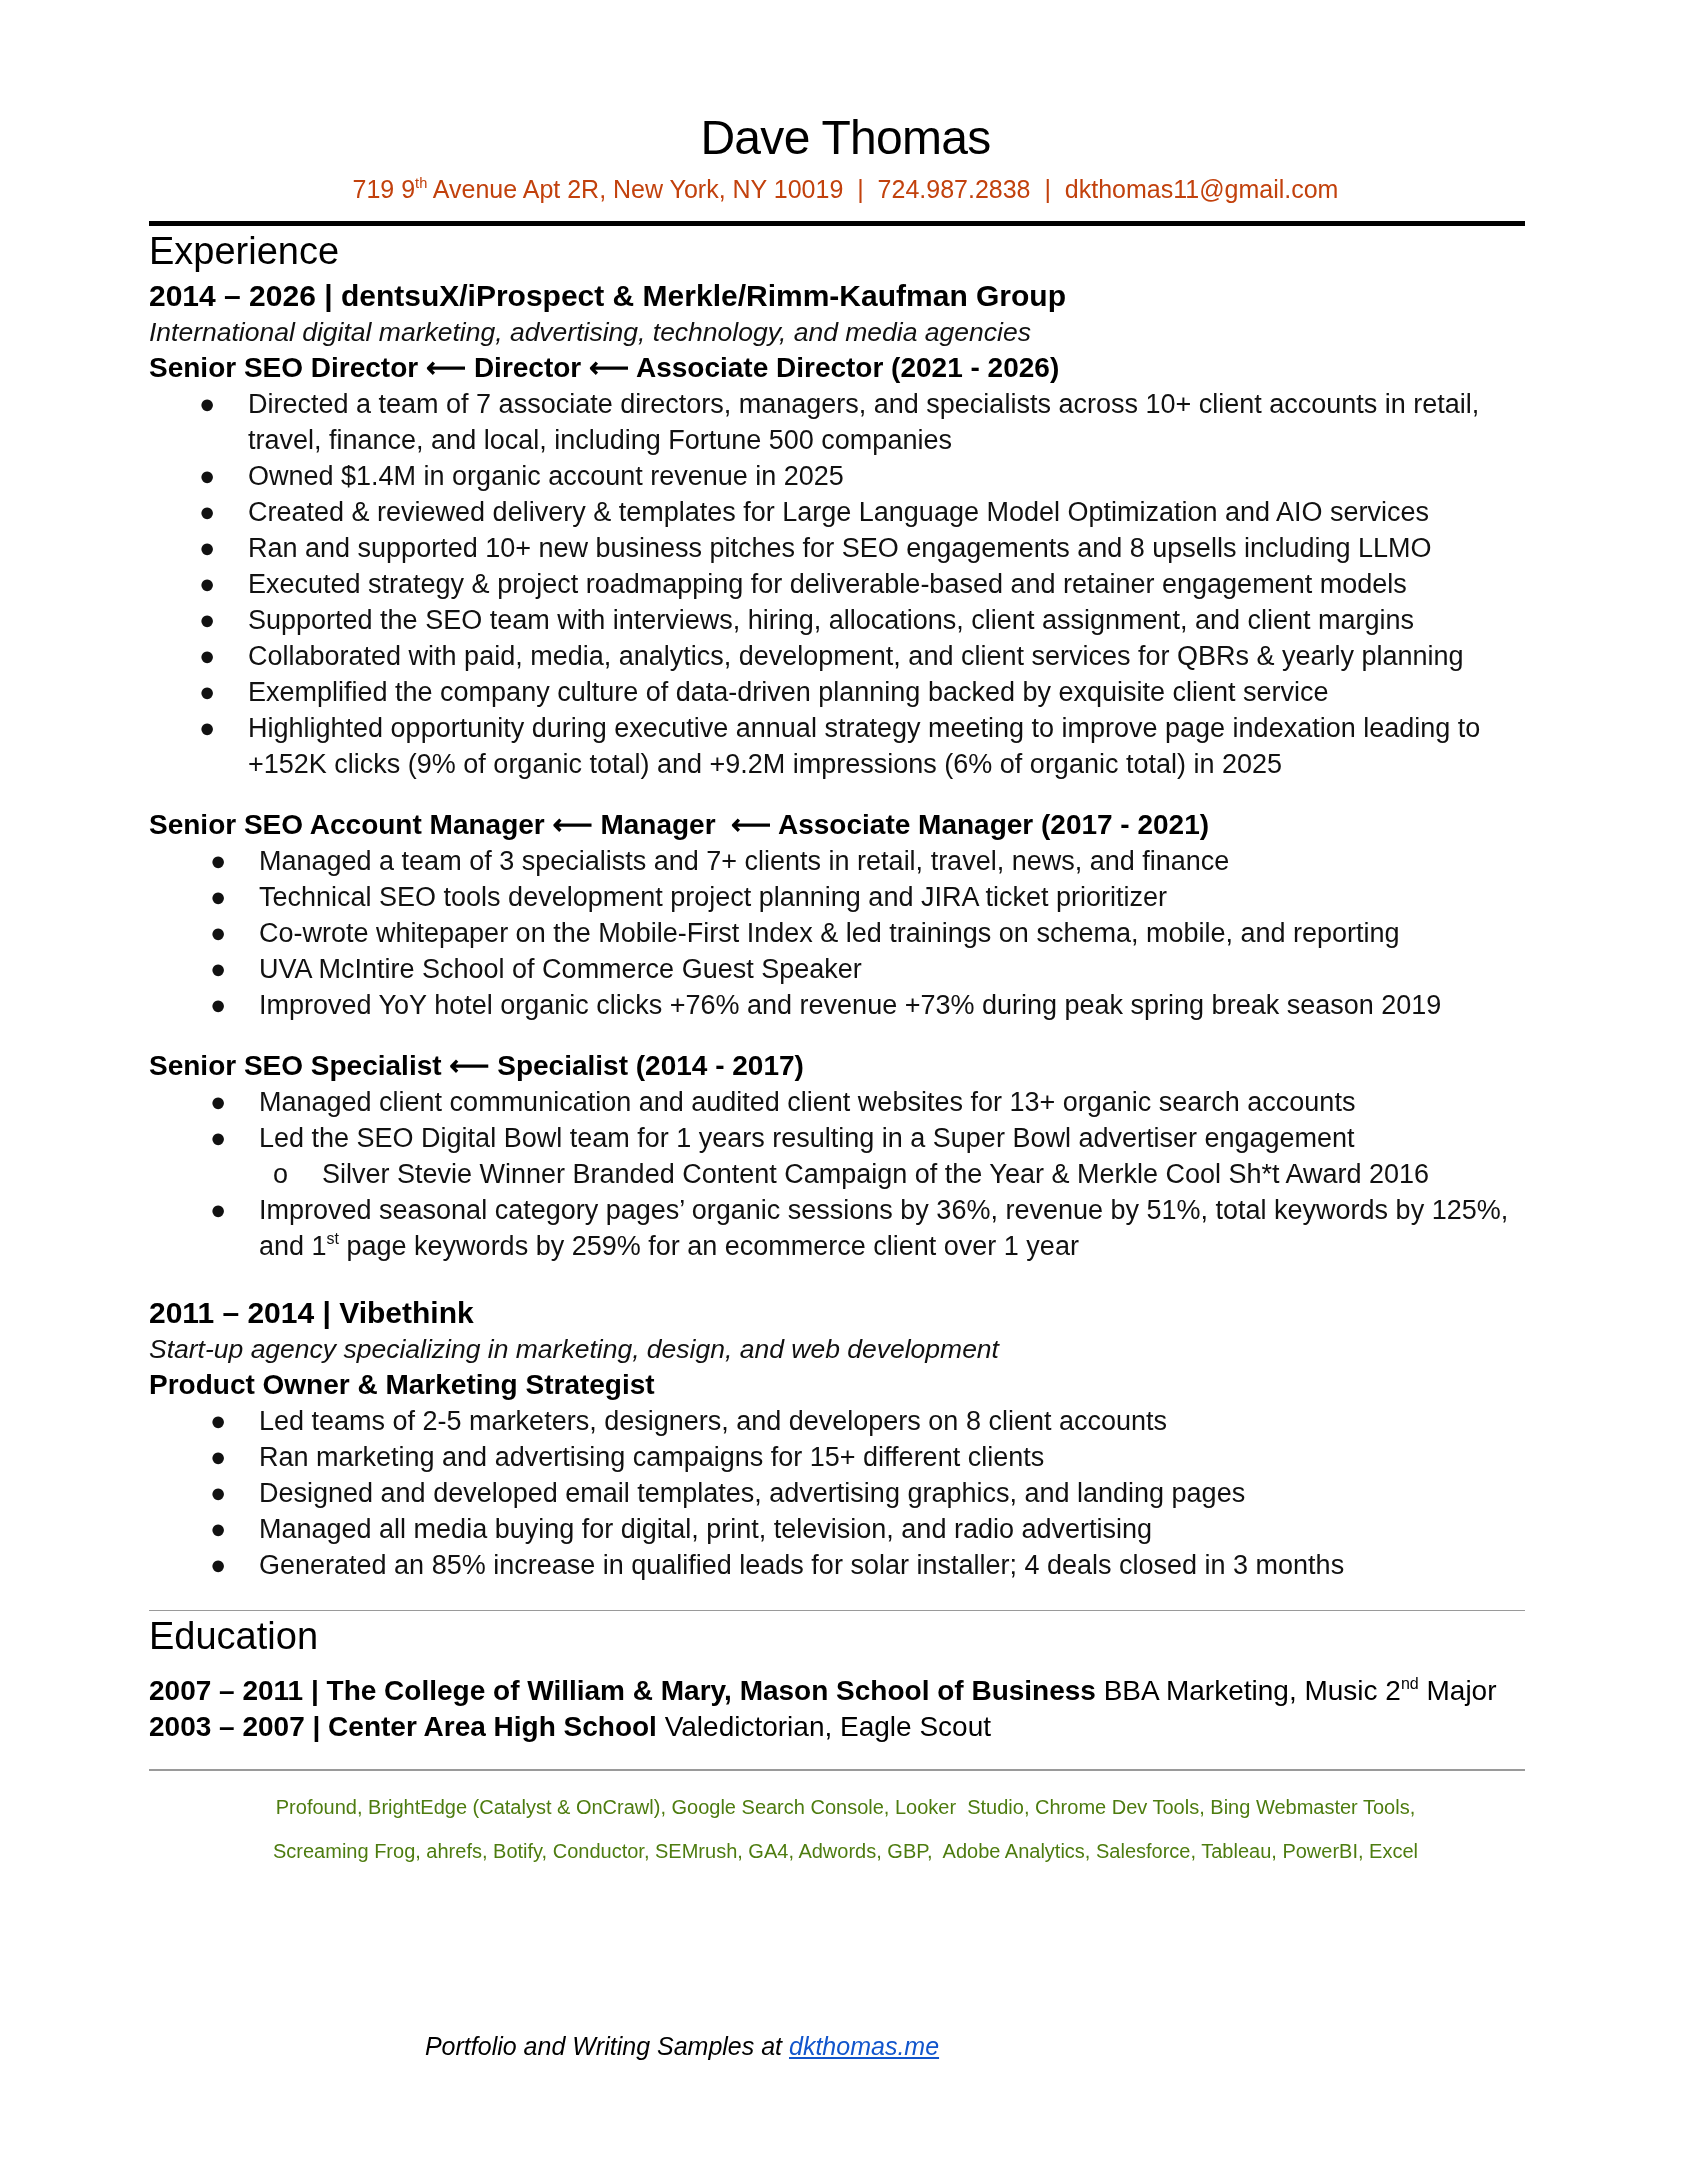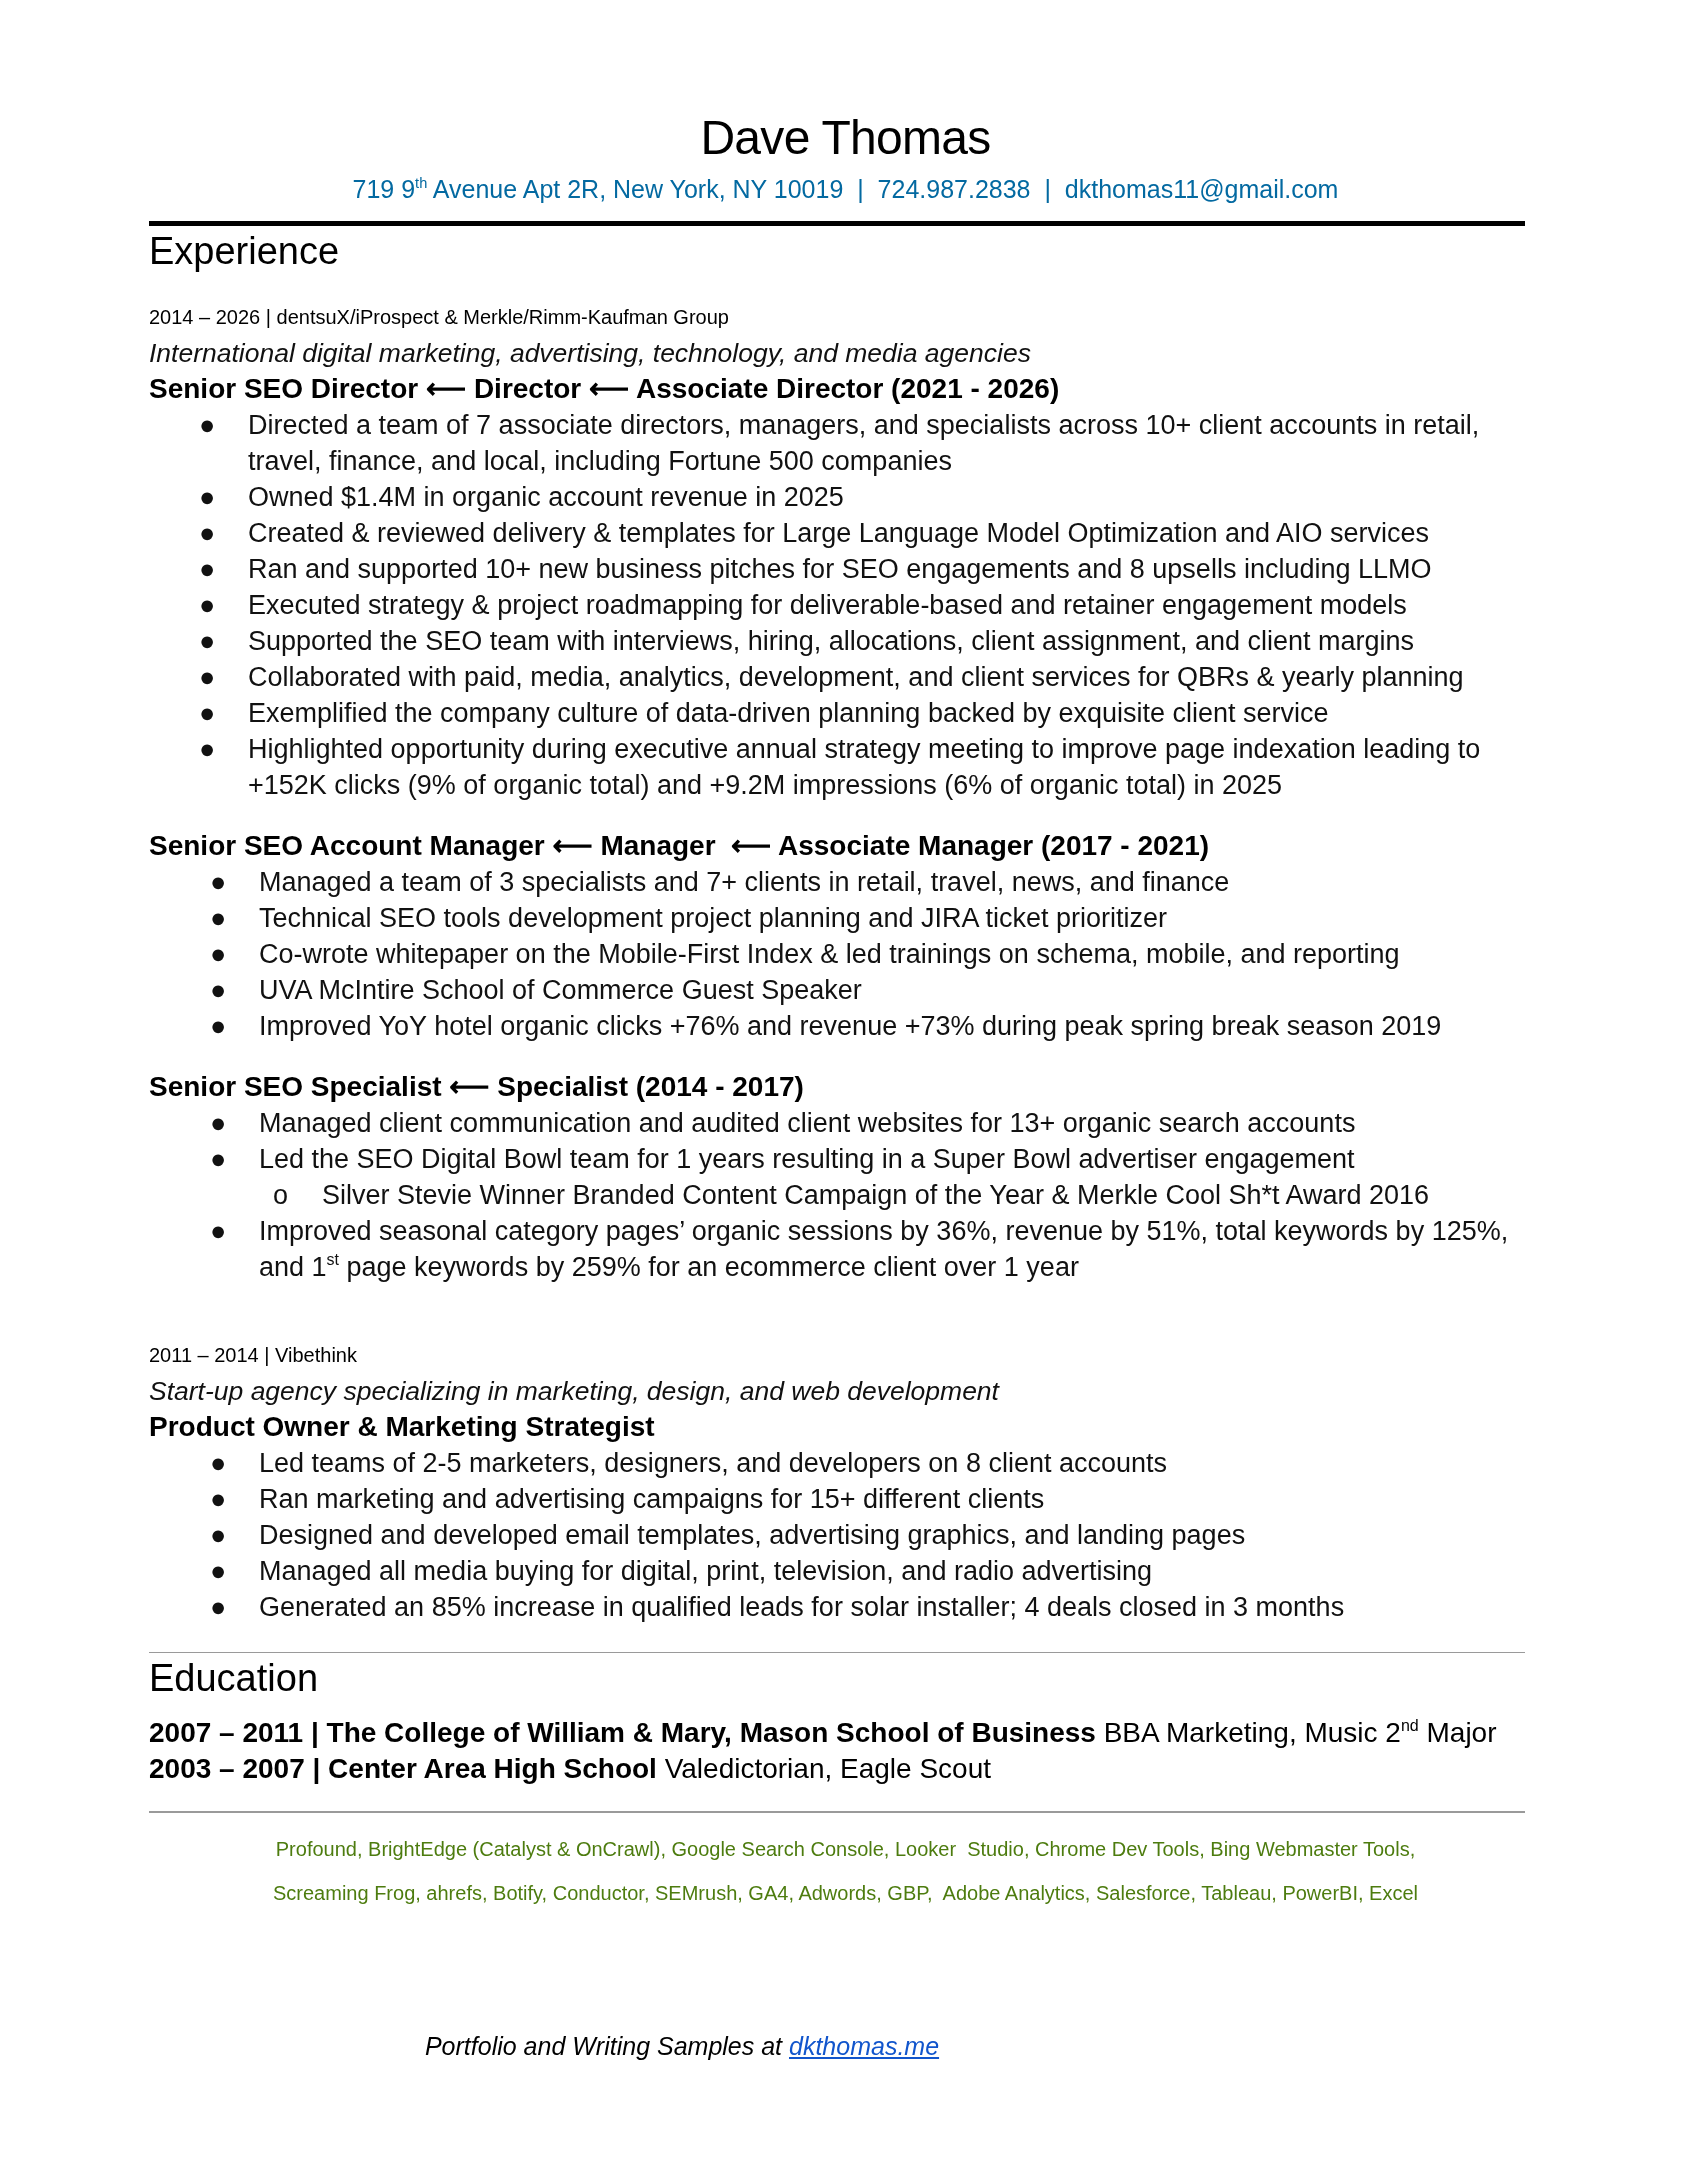--- a/index.html
+++ b/index.html
@@ -1,24 +1,24 @@
 <!DOCTYPE html>
 <html style="font-size:10.6px"><head>
   <meta charset="utf-8">
   <style>
     html, body { margin: 0; padding: 0; background: #ffffff; }
     body { width: 1687px; height: 2183px; position: relative; color: #000; font-family: "Liberation Sans", sans-serif; }
     .page { position: absolute; left: 149px; top: 9px; width: 1393px; }
     .name { text-align: center; font-size: 48px; margin-top: 99px; line-height: 60px; letter-spacing: -0.7px; }
-    .contact { text-align: center; font-size: 25px; line-height: 34px; margin-top: 4px; color: #0369a1; }
+    .contact { text-align: center; font-size: 25px; line-height: 34px; margin-top: 4px; color: #c2410c; }
     .contact sup { font-size: 14.6px; vertical-align: 10px; line-height: 0; }
     .rule-thick { height: 5.3px; background: #000; margin-top: 14.6px; width: 1376px; }
     .rule-thin { height: 1.3px; background: #9a9a9a; width: 1376px; }
     .section-title { font-size: 38px; line-height: 41px; margin-top: 5.3px; }
-    .company { font-weight: normal; font-size: 20px; line-height: 36px; margin-top: 27px; }
+    .company { font-weight: bold; font-size: 30px; line-height: 36px; margin-top: 6px; }
     .desc { font-style: italic; font-size: 26.5px; line-height: 36px; color: #111; }
     .role { font-size: 28px; line-height: 36px; font-weight: bold; }
     ul { margin: 0; padding: 0; list-style: none; }
     li.bullet { position: relative; font-size: 27px; line-height: 36px; padding-left: 99px; color: #111; }
     li.bullet .dot { position: absolute; left: 50px; top: 0; }
     ul.indent li.bullet { padding-left: 110px; }
     ul.indent li.bullet .dot { left: 61px; }
     li.sub { position: relative; font-size: 27px; line-height: 36px; padding-left: 173px; color: #111; }
     li.sub .o { position: absolute; left: 124px; top: 0; }
     .gap { height: 25px; }

